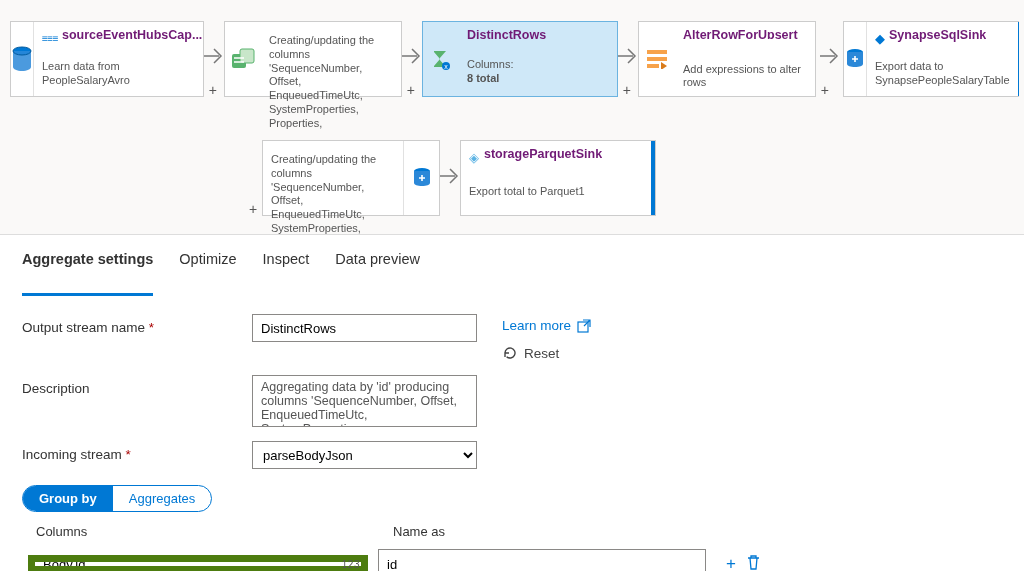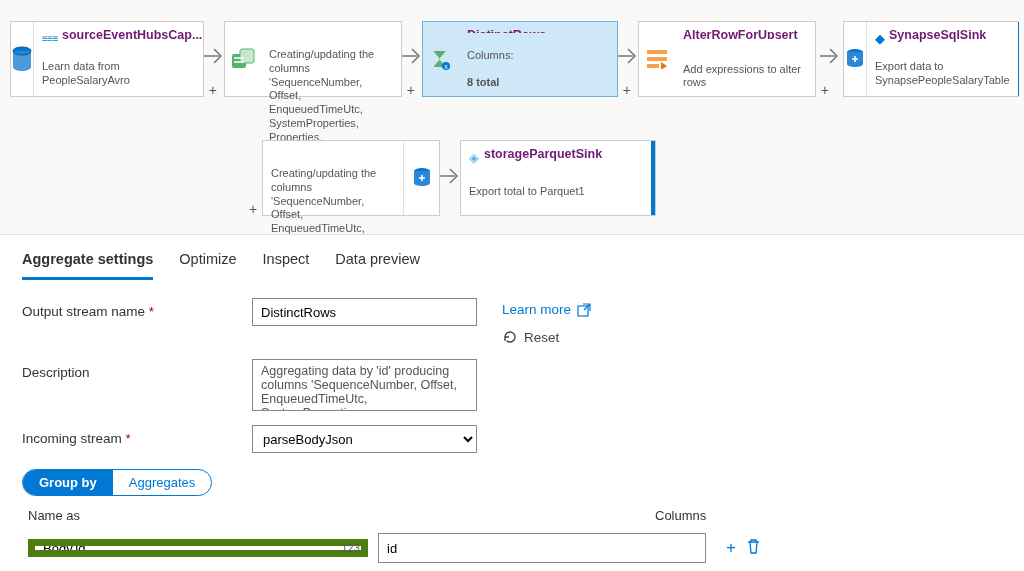--- a/index.html
+++ b/index.html
@@ -5,31 +5,31 @@
 * { box-sizing: border-box; margin: 0; padding: 0; font-family: 'Segoe UI', Arial, sans-serif; }
 body { background: #fff; width: 1024px; height: 571px; overflow: hidden; font-size: 13px; color: #333; }
 
 .canvas { position: relative; height: 235px; background: #faf9f8; border-bottom: 1px solid #ddd; overflow: hidden; }
 
 .node { position: absolute; background: #fff; border: 1px solid #ccc; display: flex; height: 76px; }
 .node .stripe { width: 4px; background: #0078d4; }
 .node .icon-cell { width: 36px; display: flex; align-items: center; justify-content: center; border-right: 1px solid #e1e1e1; color: #0078d4; }
 .node .body { flex: 1; padding: 6px 8px; display: flex; flex-direction: column; justify-content: flex-start; }
 .node .title { font-weight: 600; font-size: 12.5px; color: #701a75; margin-bottom: 6px; white-space: nowrap; overflow: hidden; text-overflow: ellipsis; }
-.node .sub { font-size: 11px; color: #555; line-height: 1.25; margin-top: 14px; }
+.node .sub { font-size: 11px; color: #555; line-height: 1.25; }
 .node .add { position: absolute; right: -14px; bottom: -2px; font-size: 14px; color: #555; cursor: pointer; }
 .node.selected { background: #cfe8f8; border-color: #6bb3e0; }
 .node.selected .icon-cell { border-right-color: #b0d6ef; }
 .node .endstripe { width: 4px; background: #0078d4; }
 
 svg.arrow { position: absolute; pointer-events: none; }
 
 .panel { padding: 10px 22px 0 22px; }
 .tabs { display: flex; gap: 26px; border-bottom: 0; }
-.tab { font-size: 14.5px; color: #333; padding: 6px 0 10px 0; cursor: pointer; }
+.tab { font-size: 14.5px; color: #333; padding: 6px 0 26px 0; cursor: pointer; }
 .tab.active { font-weight: 600; border-bottom: 3px solid #0078d4; }
 .form { margin-top: 18px; }
 .row { display: flex; align-items: flex-start; margin-bottom: 14px; }
 .row .label { width: 230px; font-size: 13.5px; padding-top: 6px; }
 .row .label .req { color: #a80000; }
 .row input[type=text] { width: 225px; height: 28px; border: 1px solid #8a8886; padding: 0 8px; font-size: 13px; }
 .row textarea { width: 225px; height: 52px; border: 1px solid #8a8886; padding: 4px 8px; font-size: 12.5px; resize: none; color: #555; }
 .row select { width: 225px; height: 28px; border: 1px solid #8a8886; padding: 0 6px; font-size: 13px; background: #fff; }
 .sidecol { margin-left: 25px; display: flex; flex-direction: column; gap: 12px; padding-top: 4px; }
 .link { color: #0078d4; font-size: 13.5px; cursor: pointer; display: inline-flex; align-items: center; gap: 6px; }
@@ -231,22 +231,22 @@
       </select>
     </div>
 
     <div class="pill-group">
       <div class="pill active">Group by</div>
       <div class="pill">Aggregates</div>
     </div>
 
     <div style="padding-left:6px">
       <div class="grid-head">
+        <div class="h h1">Columns</div>
         <div class="h h2">Name as</div>
-        <div class="h h1">Columns</div>
       </div>
       <div class="grid-row">
         <div class="col-input">
           <input type="text" value="Body.id" style="">
           <span class="suffix">123</span>
         </div>
         <div class="name-input">
           <input type="text" value="id" style="">
         </div>
         <div class="row-actions">

